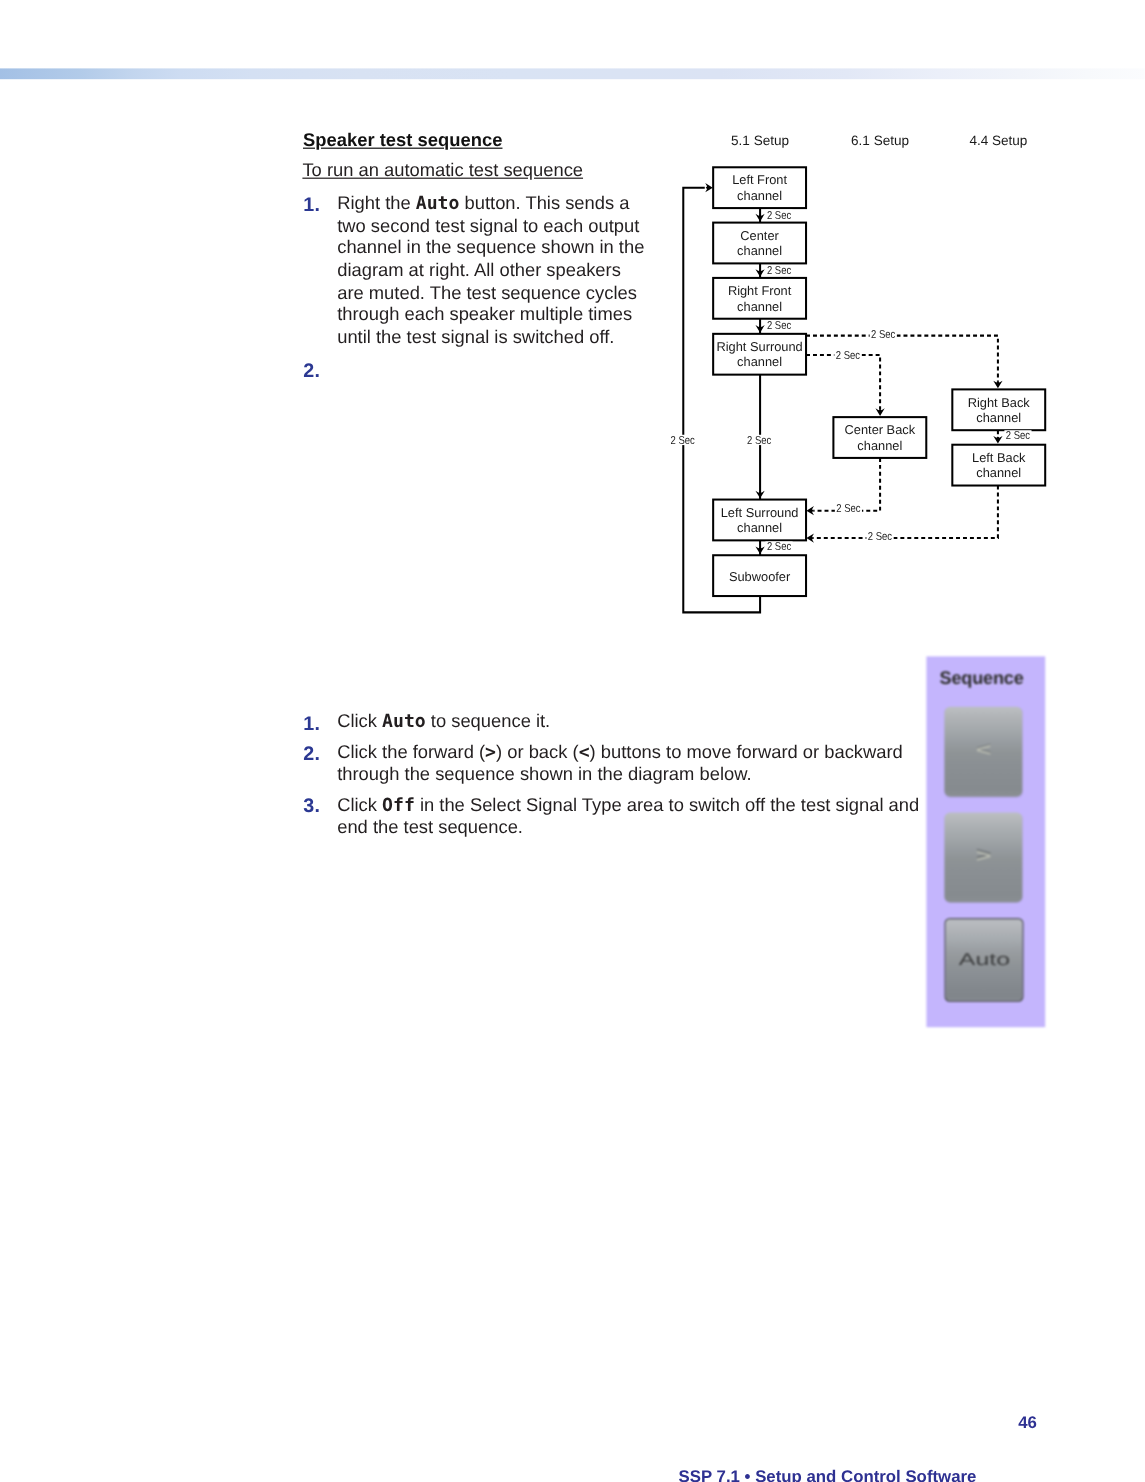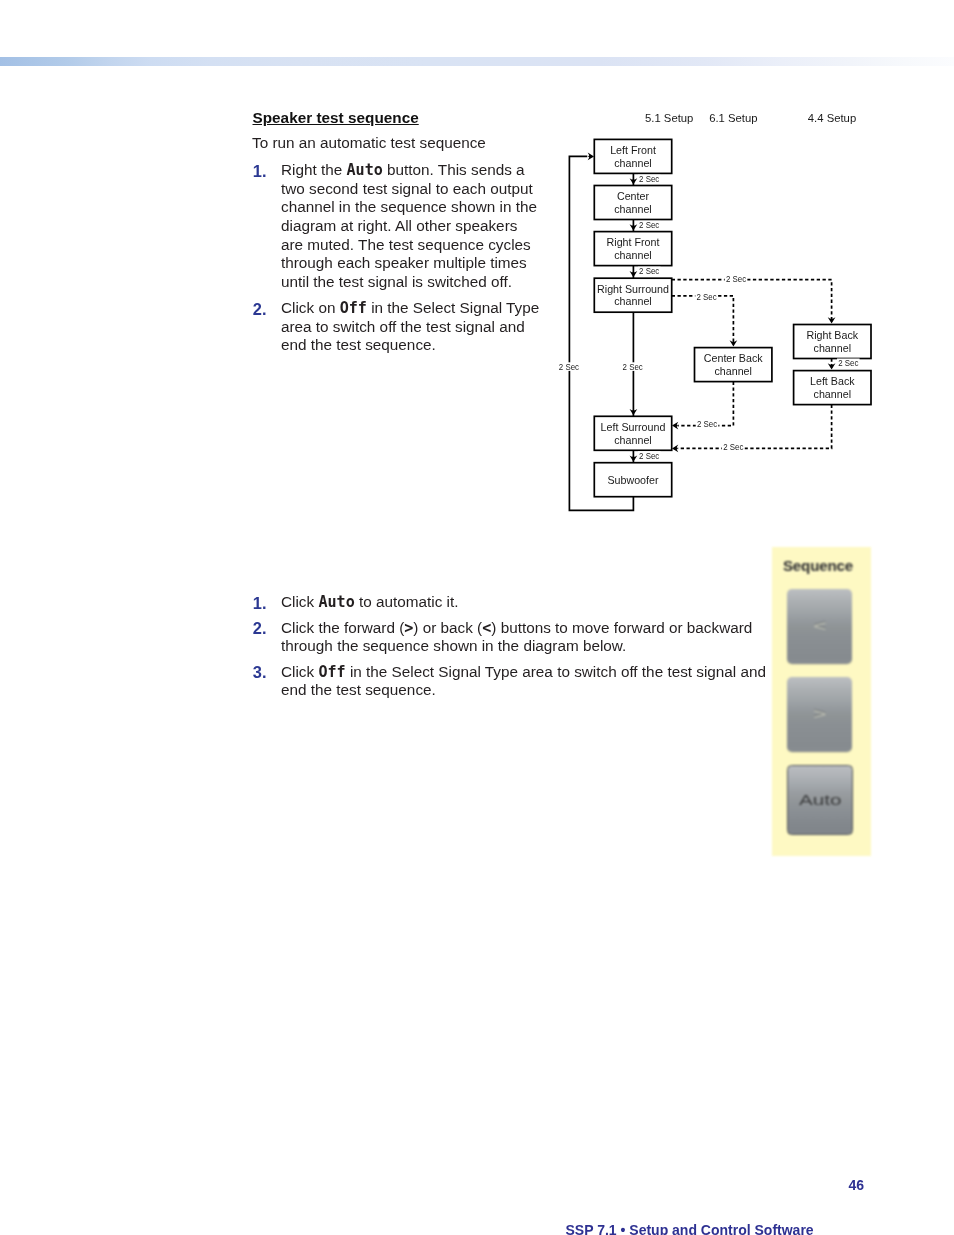--- a/index.html
+++ b/index.html
@@ -8,38 +8,38 @@
   *{-webkit-font-smoothing:antialiased;}
   .page{position:absolute;inset:0;}
 
   
   .topbar{position:absolute;left:0;top:56.7px;width:954px;height:9.4px;
     background:linear-gradient(to right,#a3c0e5 0%,#b2cbe9 7%,#c2d5ee 11.5%,#cddcf2 15.7%,#d4e0f3 22%,#d8e2f3 31.4%,#d9e3f4 45%,#dbe3f4 62.9%,#e2e8f6 74%,#ebeff9 82%,#f1f4fa 89.1%,#f7f9fc 95%,#fbfcfe 100%);}
 
   
   .sec-title{position:absolute;left:252.5px;top:108px;margin:0;font-size:15.3px;font-weight:bold;
              color:#111;line-height:20.5px;white-space:nowrap;letter-spacing:.02px;text-decoration:underline;}
-  .intro{position:absolute;left:252px;font-size:15.3px;color:#231f20;line-height:18.6px;}
+  .intro{position:absolute;left:252px;font-size:15.3px;color:#231f20;line-height:18.6px;text-decoration:underline;}
   .ol{position:absolute;}
   .li{position:relative;font-size:15.3px;color:#231f20;line-height:18.6px;}
   .li .num{position:absolute;left:0.8px;top:0.6px;line-height:18.6px;font-weight:bold;color:#2b3892;font-size:16.4px;letter-spacing:.15px;}
   .li .txt{display:block;}
   .mono{font-family:"DejaVu Sans Mono",monospace;font-weight:bold;font-size:15.1px;letter-spacing:0px;line-height:0;}
 
   
   .footer{position:absolute;top:1176.5px;font-size:14px;font-weight:bold;color:#2e3192;}
   .footer .ftitle{position:absolute;left:565.5px;top:0;white-space:nowrap;margin-top:45px;}
   .footer .fpage{position:absolute;left:848.5px;top:0;}
 
   
   .diagram{position:absolute;left:0;top:0;width:954px;height:1235px;pointer-events:none;}
   .colhead{position:absolute;font-size:11.3px;color:#1a1a1a;text-align:center;white-space:nowrap;line-height:11.3px;}
 
   
-  .seqpanel{position:absolute;left:772px;top:547px;width:99px;height:309px;background:#fef9c3;
+  .seqpanel{position:absolute;left:772px;top:547px;width:99px;height:309px;background:#c4b5fd;
             filter:blur(.85px);}
   .seqlabel{position:absolute;left:-7px;right:0;top:10.2px;text-align:center;font-size:15.1px;
             font-weight:bold;color:#2a2a2a;letter-spacing:-.15px;
             text-shadow:0 1px 0 rgba(255,255,255,.22);}
   .sbtn{position:absolute;border-radius:5px;}
   .sbtn-dim{left:14.7px;width:65.6px;height:75.5px;
             background:linear-gradient(to bottom,#bcbfc2 0%,#b6b9bc 6%,#acb0b3 16%,#a1a6a9 29%,#979ca0 40%,#8f9496 51%,#8b9094 62%,#888d91 78%,#868b8f 92%,#8a8f93 100%);
             box-shadow:0 .5px 1px rgba(0,0,0,.08);}
   .sbtn .glyph{position:absolute;left:0;right:0;top:50%;transform:translateY(-50%) scaleX(1.45);text-align:center;
                font-size:15.5px;font-weight:bold;color:#c3c5b8;opacity:.74;letter-spacing:0;
@@ -60,29 +60,28 @@
 
   <div class="intro" style="top:133.5px;width:300px;">To run an automatic test sequence</div>
 
   <div class="ol" id="steps-a" style="left:252px;top:161.3px;width:288px;">
       <div class="li" style="padding-left: 29px;">
         <span class="num">1.</span>
         <span class="txt"><span>Right the </span><span class="mono">Auto</span><span> button. This sends a two second test signal to each output channel in the sequence shown in the diagram at right. All other speakers are muted. The test sequence cycles through each speaker multiple times until the test signal is switched off.</span></span>
       </div>
       <div class="li" style="padding-left: 29px; margin-top: 7.8px;">
         <span class="num">2.</span>
-        <span class="txt"><span>Click on </span><span class="mono">Off</span><span> in the Select Signal Type area to switch off the test signal and end the test sequence.</span></span>
       </div>
     </div>
 
 
   <div class="ol" id="steps-b" style="left:252px;top:593px;width:515px;">
       <div class="li" style="padding-left: 29px;">
         <span class="num">1.</span>
-        <span class="txt"><span>Click </span><span class="mono">Auto</span><span> to automatic it.</span></span>
+        <span class="txt"><span>Click </span><span class="mono">Auto</span><span> to sequence it.</span></span>
       </div>
       <div class="li" style="padding-left: 29px; margin-top: 7px;">
         <span class="num">2.</span>
         <span class="txt"><span>Click the forward (</span><span class="mono">&gt;</span><span>) or back (</span><span class="mono">&lt;</span><span>) buttons to move forward or backward through the sequence shown in the diagram below.</span></span>
       </div>
       <div class="li" style="padding-left: 29px; margin-top: 7px;">
         <span class="num">3.</span>
         <span class="txt"><span>Click </span><span class="mono">Off</span><span> in the Select Signal Type area to switch off the test signal and end the test sequence.</span></span>
       </div>
     </div>
@@ -154,21 +153,21 @@
       <text x="706.6" y="299.5" text-anchor="middle" font-family="&quot;Liberation Sans&quot;, sans-serif" font-size="9.6px" fill="#1a1a1a" textLength="20.2" lengthAdjust="spacingAndGlyphs">2 Sec</text>
       <rect x="837" y="358.5" width="22.6" height="8.6" fill="#fff"></rect>
       <text x="838.2" y="365.9" text-anchor="start" font-family="&quot;Liberation Sans&quot;, sans-serif" font-size="9.6px" fill="#1a1a1a" textLength="20.2" lengthAdjust="spacingAndGlyphs">2 Sec</text>
       <rect x="695.7" y="419.6" width="22.6" height="8.6" fill="#fff"></rect>
       <text x="707" y="427" text-anchor="middle" font-family="&quot;Liberation Sans&quot;, sans-serif" font-size="9.6px" fill="#1a1a1a" textLength="20.2" lengthAdjust="spacingAndGlyphs">2 Sec</text>
       <rect x="722" y="442.5" width="22.6" height="8.6" fill="#fff"></rect>
       <text x="733.3" y="449.9" text-anchor="middle" font-family="&quot;Liberation Sans&quot;, sans-serif" font-size="9.6px" fill="#1a1a1a" textLength="20.2" lengthAdjust="spacingAndGlyphs">2 Sec</text>
     </svg>
 
   <div id="col-heads">
-      <div class="colhead" style="left: 573.4px; top: 113px; width: 120px; text-align: right;">5.1 Setup</div>
+      <div class="colhead" style="left: 573.4px; top: 113px; width: 120px;">5.1 Setup</div>
       <div class="colhead" style="left: 673.4px; top: 113px; width: 120px;">6.1 Setup</div>
       <div class="colhead" style="left: 772px; top: 113px; width: 120px;">4.4 Setup</div>
     </div>
 
   <div class="seqpanel">
     <div class="seqlabel">Sequence</div>
     <div class="sbtn sbtn-dim" style="top:41.5px;">
       <div class="glyph">&lt;</div>
     </div>
     <div class="sbtn sbtn-dim" style="top:129.5px;">

